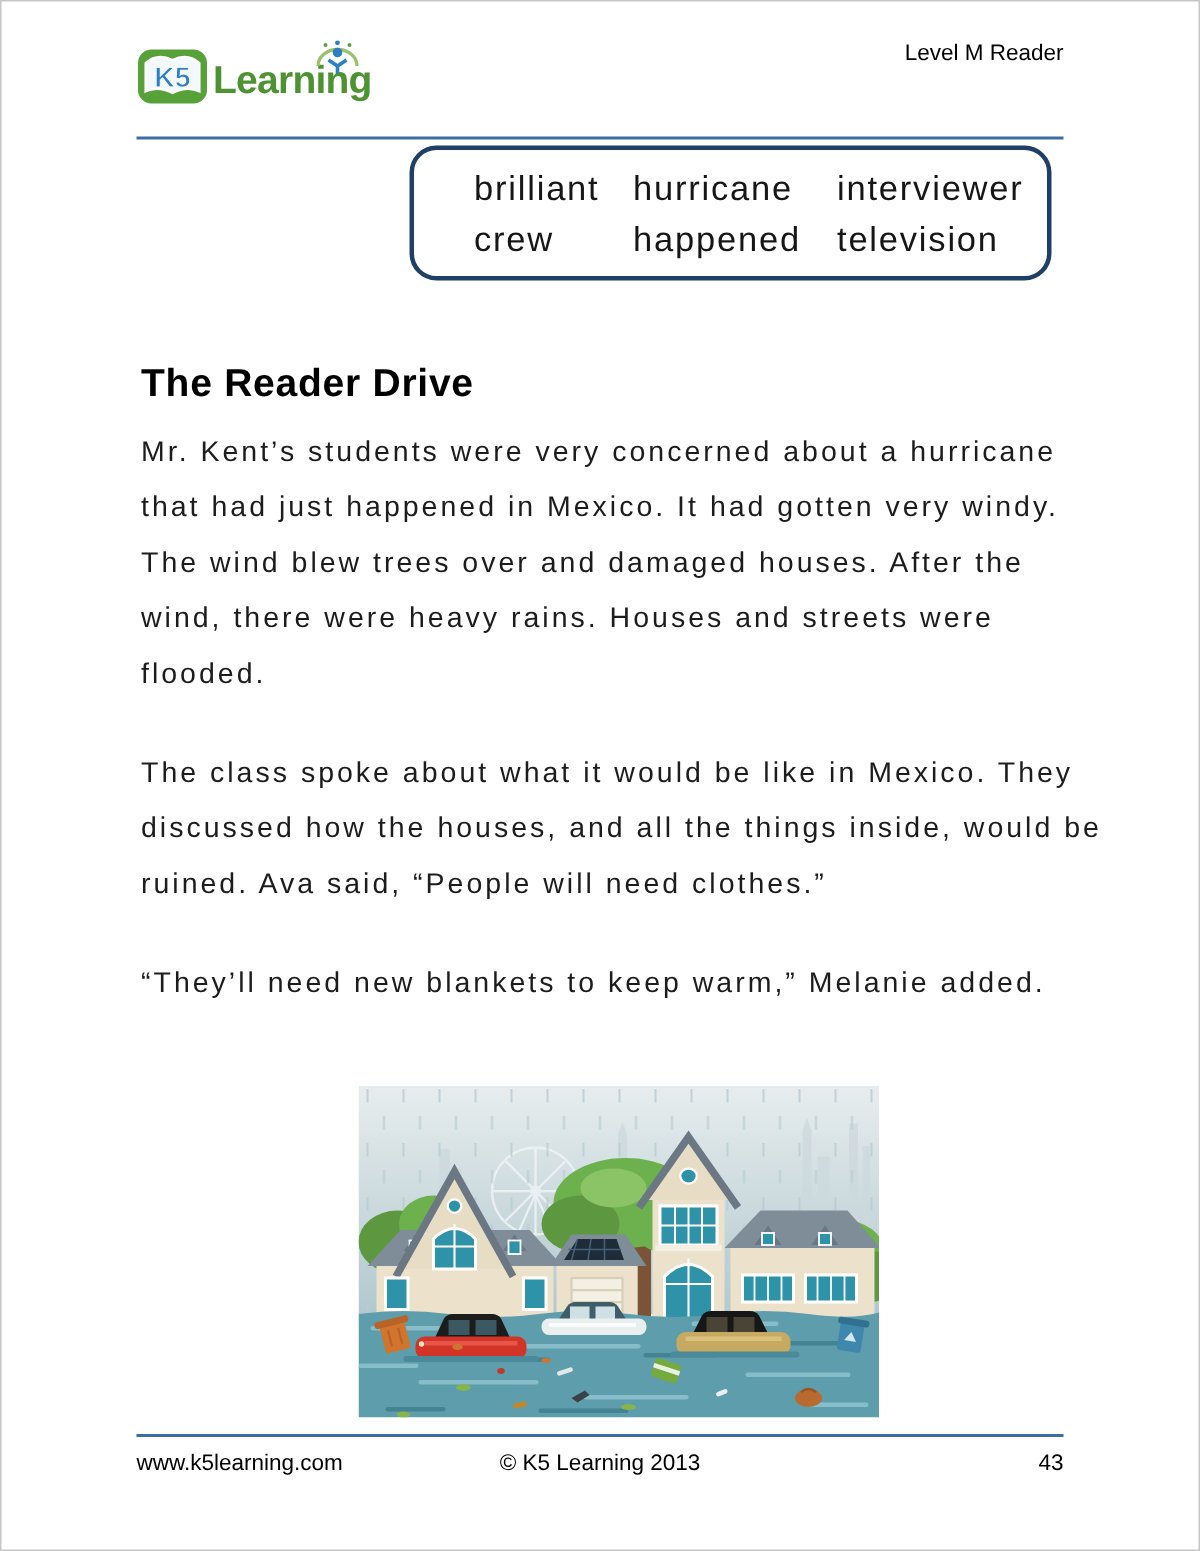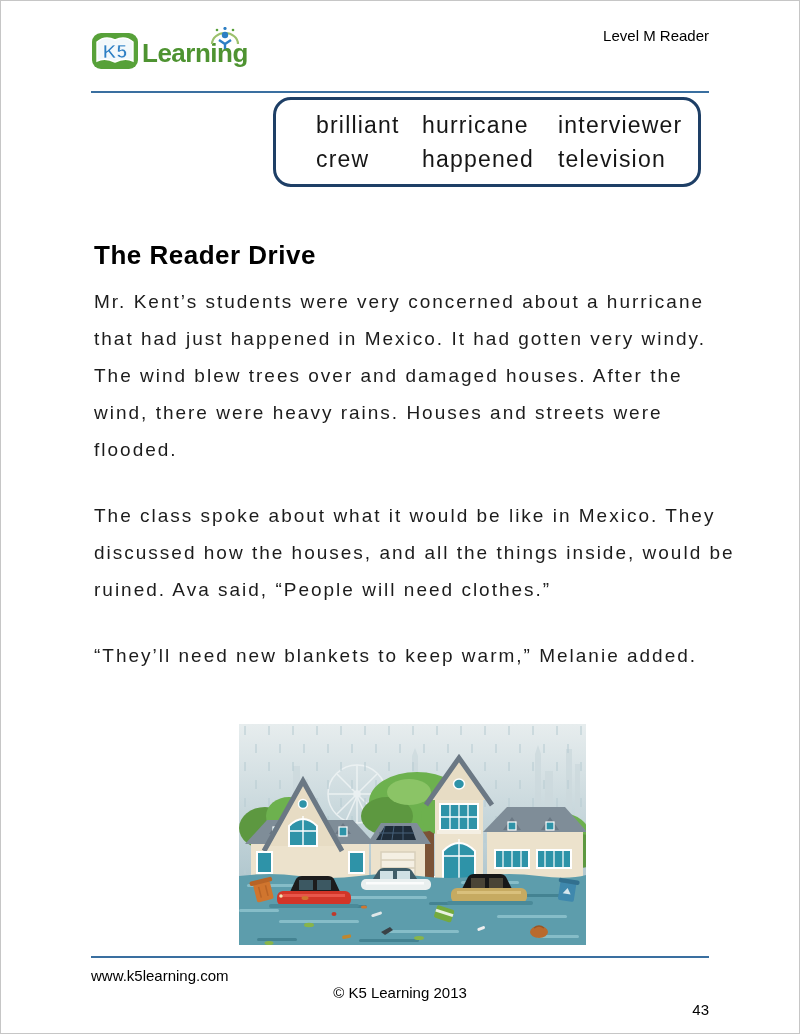--- a/index.html
+++ b/index.html
@@ -33,21 +33,21 @@
   .body-text p{
     margin:0 0 29px 0; font-size:19px; line-height:37px; letter-spacing:2px;
     color:#1c1c1c;
   }
   
   .illustration{position:absolute; left:238px; top:723px; width:347px; height:221px;}
   .illustration svg{display:block;}
   
   .footer-rule{position:absolute; left:90px; right:90px; top:955px; border-top:2px solid #3a6fa0;}
   .footer{
-    position:absolute; left:90px; right:90px; top:966px; display:flex; font-size:15px; color:#000;flex-direction:column;
+    position:absolute; left:90px; right:90px; top:966px; display:flex; font-size:15px; color:#000;
   }
   .footer span{flex:1;}
   .footer .f-center{text-align:center;}
   .footer .f-right{text-align:right;}
 </style>
 </head>
 <body>
 
 <div class="page">
 

